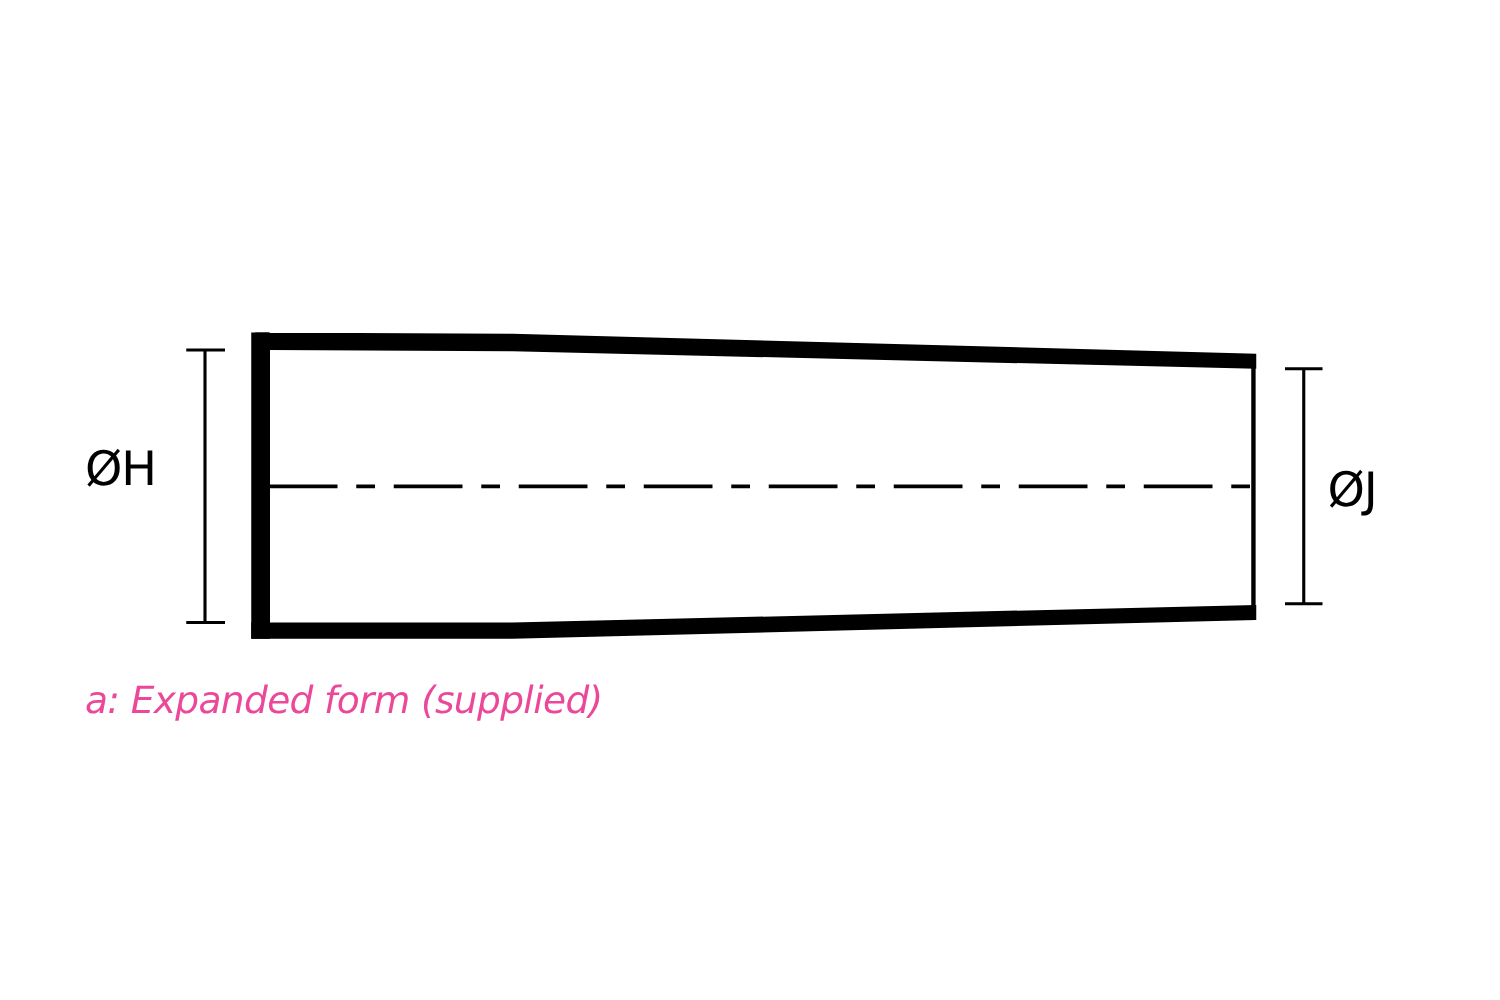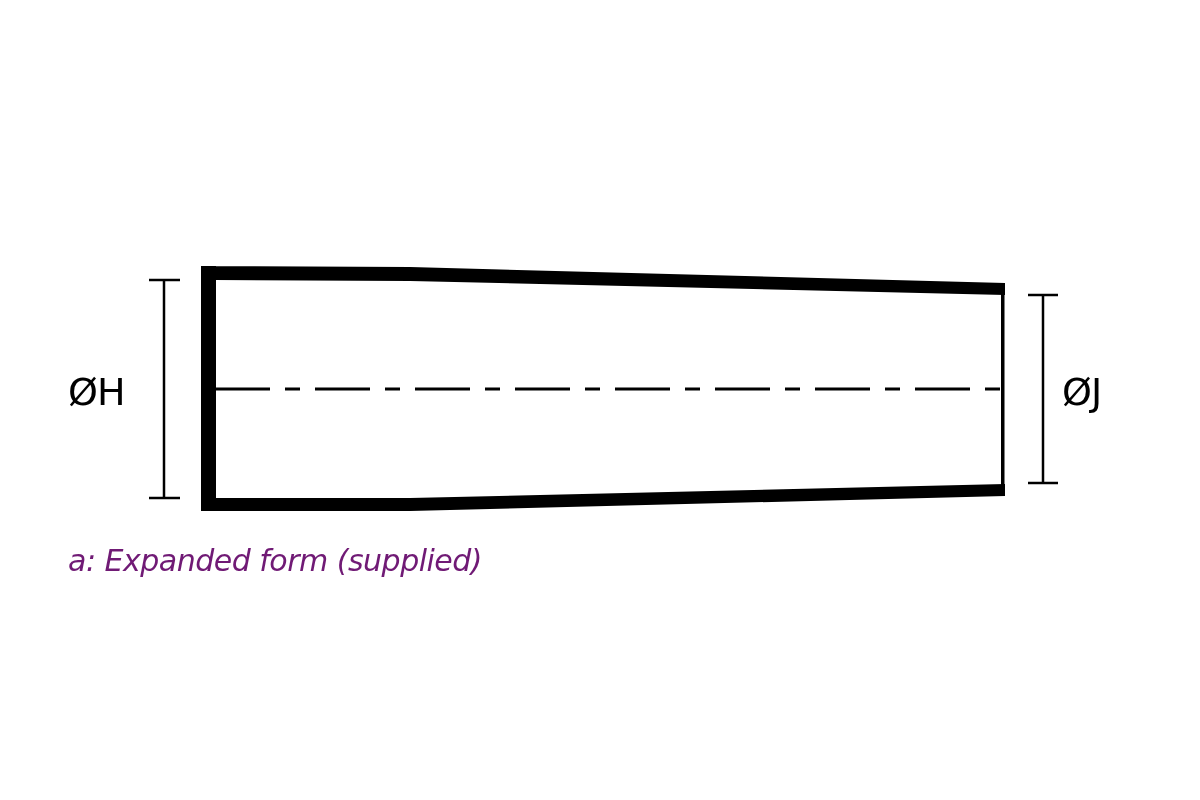--- a/index.html
+++ b/index.html
@@ -1,19 +1,19 @@
 <!DOCTYPE html>
 <html><head>
   <meta charset="utf-8">
   <style>
     html, body { margin: 0; padding: 0; background: #ffffff; }
     body { width: 1200px; height: 800px; position: relative; overflow: hidden; font-family: "DejaVu Sans", sans-serif; }
     .diagram { position: absolute; left: 0; top: 0; width: 1200px; height: 800px; }
     .dim-label { position: absolute; font-family: "DejaVu Sans", sans-serif; font-size: 38px; color: #000000; line-height: 1; letter-spacing: -1px; }
-    .caption { position: absolute; left: 68px; top: 543px; font-family: "DejaVu Sans", sans-serif; font-style: italic; font-size: 30px; color: #701a75; letter-spacing: -0.5px; font-weight: 300; }
+    .caption { position: absolute; left: 68px; top: 543px; font-family: "DejaVu Sans", sans-serif; font-style: italic; font-size: 30px; color: #ec4899; letter-spacing: -0.5px; font-weight: 300; }
   </style>
 </head>
 <body>
 
 <svg class="diagram" width="1200" height="800" viewBox="0 0 1200 800" xmlns="http://www.w3.org/2000/svg">
 
   <polygon fill="#000" points="201,266 410,267 1005,283 1005,295 410,281 215,280 215,266"></polygon>
 
   <polygon fill="#000" points="215,498 410,498 1005,484 1005,496 410,511 201,511 201,498"></polygon>
 
@@ -29,16 +29,16 @@
     <line x1="149" y1="498" x2="180" y2="498" stroke="#000" stroke-width="2.5"></line>
   </g>
 
   <g>
     <line x1="1043" y1="295" x2="1043" y2="483" stroke="#000" stroke-width="2.5"></line>
     <line x1="1028" y1="295" x2="1058" y2="295" stroke="#000" stroke-width="2.5"></line>
     <line x1="1028" y1="483" x2="1058" y2="483" stroke="#000" stroke-width="2.5"></line>
   </g>
 </svg>
 
-<div class="dim-label" style="left:68px; top:373px;">ØH</div>
+<div class="dim-label" style="left:68px; top:356px;">ØH</div>
 <div class="dim-label" style="left:1062px; top:373px;text-align:right;">ØJ</div>
 
 <div class="caption">a: Expanded form (supplied)</div>
 
 </body></html>

